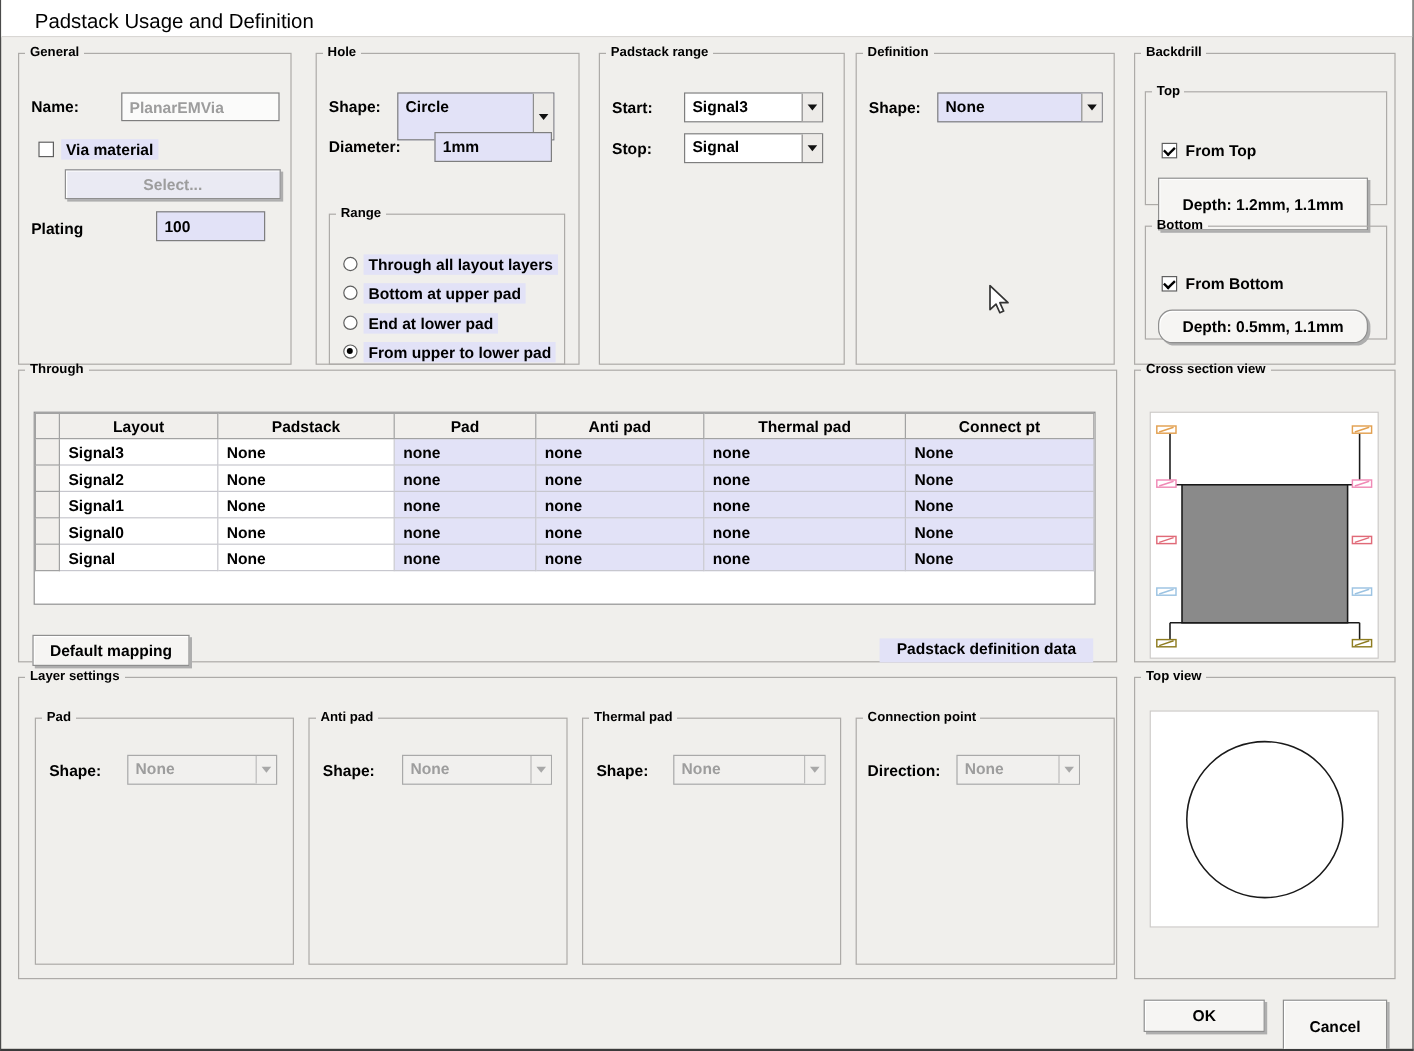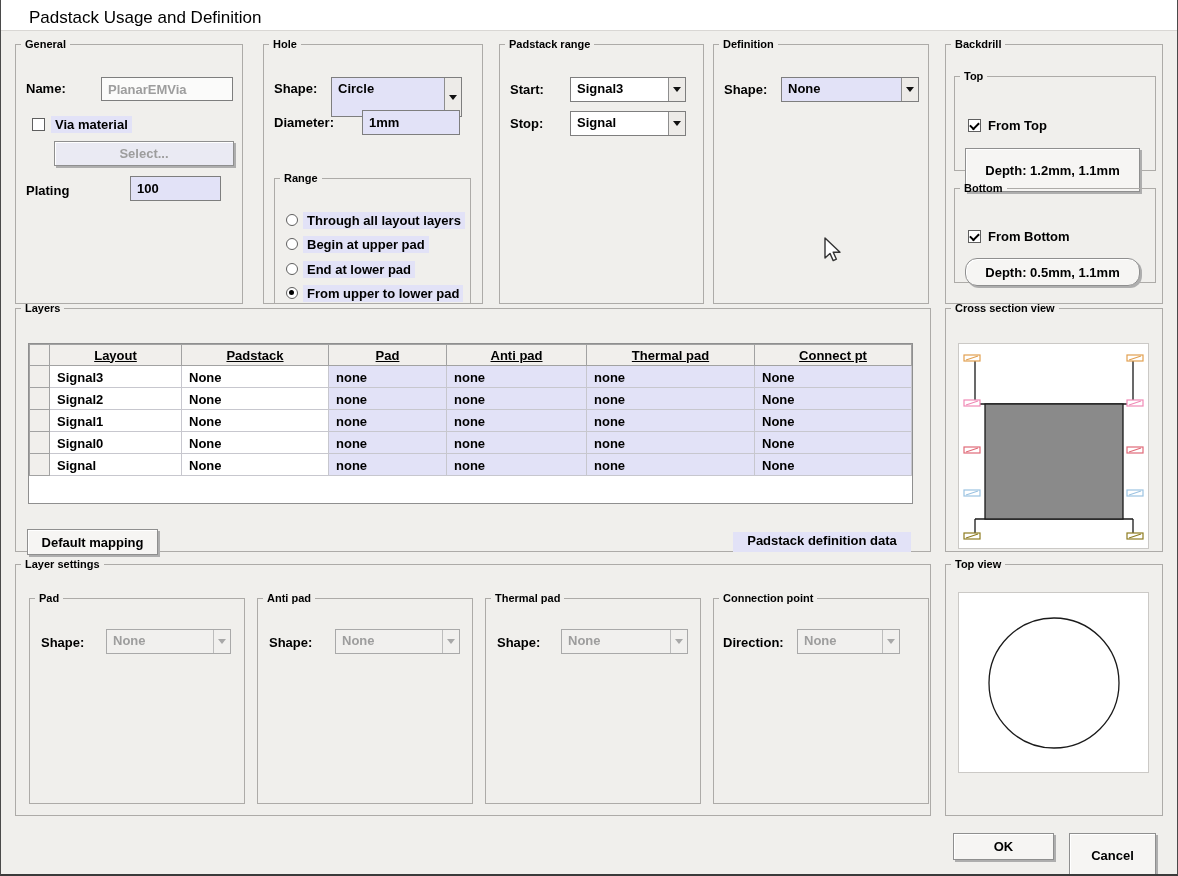--- a/index.html
+++ b/index.html
@@ -39,21 +39,21 @@
 
   .cb { position:absolute; width:13px; height:13px; background:#fff; border:1px solid #5f5f5f; }
   .cb.checked::after { content:""; position:absolute; left:1px; top:2px; width:7px; height:4px;
     border-left:2px solid #000; border-bottom:2px solid #000; transform:rotate(-45deg); }
 
   .rb { position:absolute; width:12px; height:12px; background:#fff; border:1px solid #5f5f5f; border-radius:50%; }
   .rb.selected::after { content:""; position:absolute; left:2px; top:2px; width:5px; height:5px; background:#000; border-radius:50%; }
 
   .tablewrap { position:absolute; background:#fff; border:1px solid #8f8f8f; overflow:hidden; }
   table.grid { border-collapse:collapse; table-layout:fixed; width:883px; }
-  .grid th { background:#f1efec; border:1px solid #a2a2a2; font-weight:bold; height:21px; padding:0; font-size:13px;text-decoration:underline; }
+  .grid th { background:#f1efec; border:1px solid #a2a2a2; font-weight:bold; height:21px; padding:0; font-size:13px; }
   .grid td { border:1px solid #c7c7ce; font-weight:bold; height:22px; padding:1px 0 0 7px; font-size:13px; text-align:left; }
   .grid td.sel { background:#f1efec; border:1px solid #a2a2a2; padding:0; }
   .grid td.hl { background:var(--hl); }
 
   .canvas { position:absolute; background:#fff; border:1px solid #cbc9c6; }
   .cursor { position:absolute; pointer-events:none; }
 </style>
 </head>
 <body>
 
@@ -83,21 +83,21 @@
           <i></i>
         </span>
     </div>
     <span class="lbl" style="left:10px; top:65px;">Diameter:</span>
     <div class="field hl" style="left:98px; top:60px; width:98px; height:25px;">1mm</div>
     <fieldset class="grp" style="left:10px; top:122px; width:197px; height:132px;">
       <legend class="gt">Range</legend>
       <span class="rb" style="left:11px; top:30px;"></span>
       <span class="lbl hl-lbl" style="left:28px; top:28px;">Through all layout layers</span>
       <span class="rb" style="left:11px; top:54px;"></span>
-      <span class="lbl hl-lbl" style="left:28px; top:52px;">Begin at upper pad</span>
+      <span class="lbl hl-lbl" style="left:28px; top:52px;">Bottom at upper pad</span>
       <span class="rb" style="left:11px; top:79px;"></span>
       <span class="lbl hl-lbl" style="left:28px; top:77px;">End at lower pad</span>
       <span class="rb selected" style="left:11px; top:103px;"></span>
       <span class="lbl hl-lbl" style="left:28px; top:101px;">From upper to lower pad</span>
     </fieldset>
   </fieldset>
 
   <fieldset class="grp" style="left:498px; top:38px; width:205px; height:266px;">
     <legend class="gt">Padstack range</legend>
     <span class="lbl" style="left:10px; top:32px;">Start:</span>
@@ -137,21 +137,21 @@
     </fieldset>
     <fieldset class="grp" style="left:8px; top:132px; width:202px; height:101px;">
       <legend class="gt">Bottom</legend>
       <span class="cb checked" style="left:13px; top:36px;"></span>
       <span class="lbl" style="left:33px; top:35px;">From Bottom</span>
       <div class="btn3d" style="left:10px; top:64px; width:175px; height:28px;border-radius:12px;">Depth: 0.5mm, 1.1mm</div>
     </fieldset>
   </fieldset>
 
   <fieldset class="grp" style="left:14px; top:302px; width:916px; height:250px;">
-    <legend class="gt">Layers</legend>
+    <legend class="gt">Through</legend>
     <div class="tablewrap" style="left:12px; top:29px; width:885px; height:161px;">
       <table class="grid">
         <colgroup>
           <col style="width:20px">
             <col style="width:132px">
             <col style="width:147px">
             <col style="width:118px">
           <col style="width:140px">
             <col style="width:168px">
             <col>

